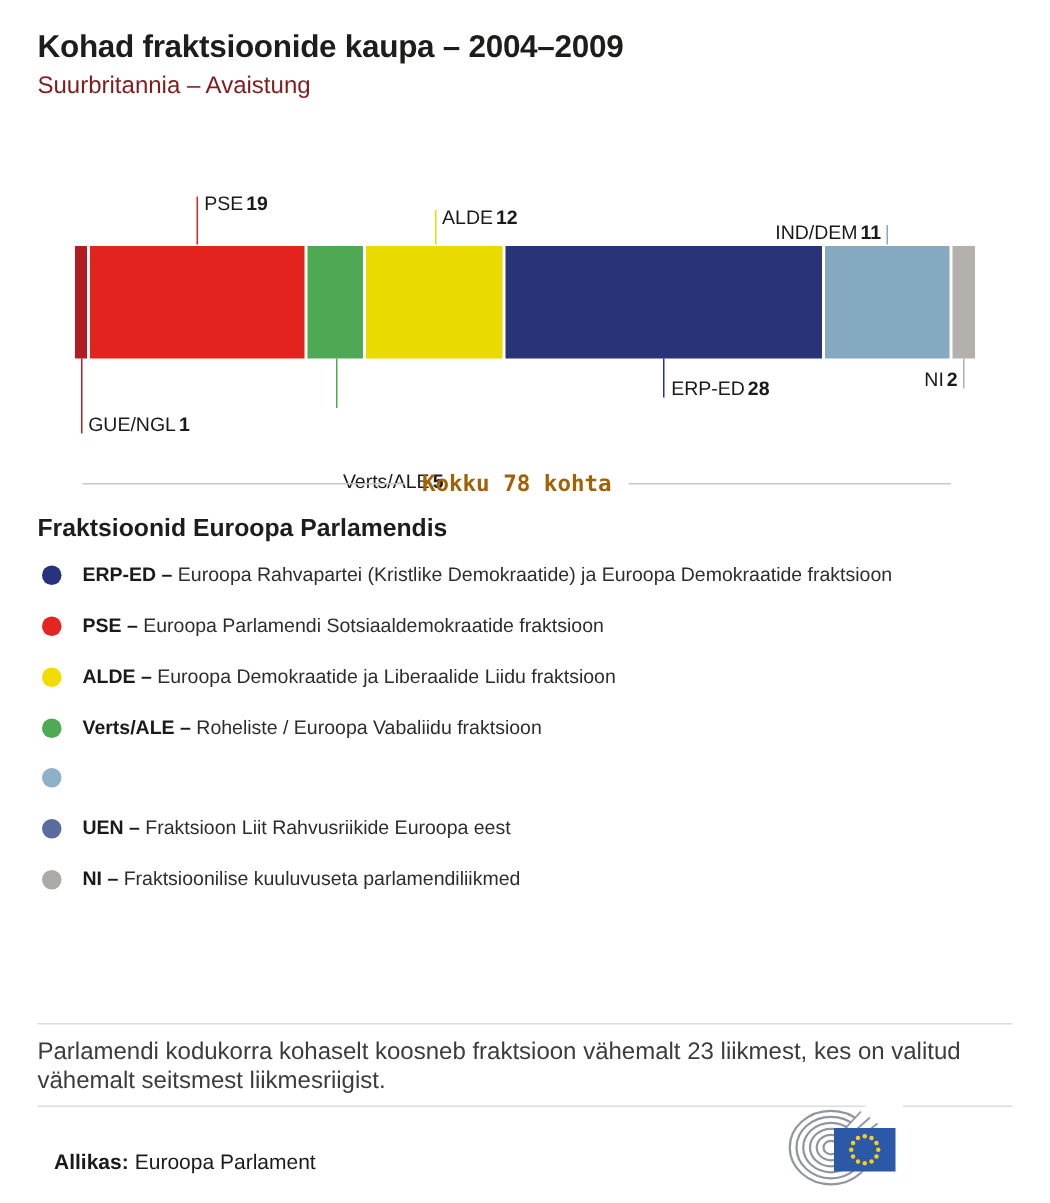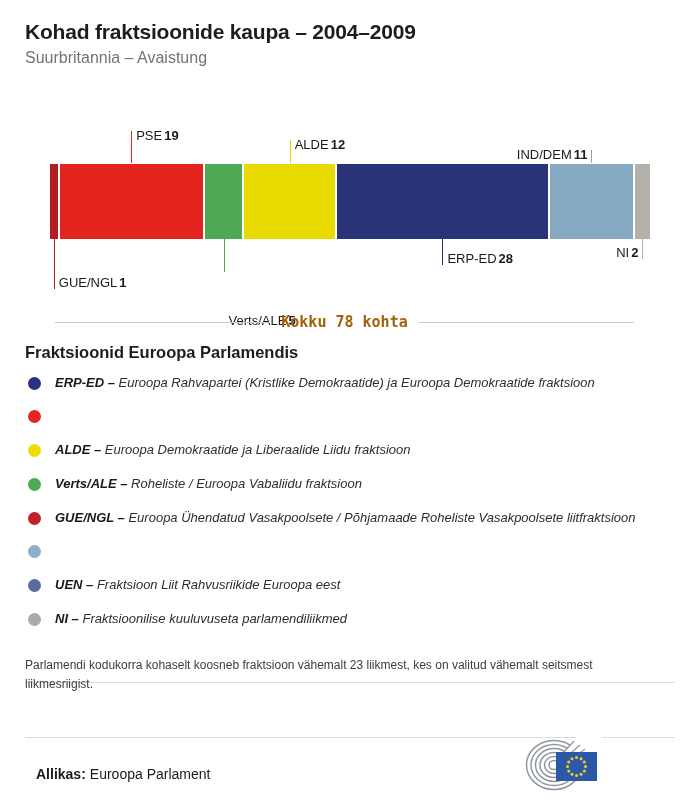--- a/index.html
+++ b/index.html
@@ -1,40 +1,40 @@
 <!DOCTYPE html>
 <html><head>
 <meta charset="utf-8">
 <style>
   html,body{margin:0;padding:0;background:#fff;}
   body{width:700px;height:802px;position:relative;font-family:"Liberation Sans",sans-serif;color:#1a1a1a;overflow:hidden;}
   .title{position:absolute;left:25px;top:20px;font-size:21px;font-weight:bold;color:#1d1d1b;letter-spacing:-0.2px;}
-  .subtitle{position:absolute;left:25px;top:49px;font-size:16px;color:#737373;}
+  .subtitle{position:absolute;left:25px;top:49px;font-size:16px;color:#7f1d1d;}
   
   #chart-layer{position:absolute;inset:0;}
   .seg{position:absolute;}
   .callout-line{position:absolute;width:1px;}
   .callout-label{position:absolute;font-size:13px;line-height:13px;white-space:nowrap;color:#1a1a1a;}
   .callout-label .n{font-weight:bold;margin-left:2px;}
   
   .total-row{position:absolute;left:55px;top:313px;width:579px;height:18px;display:flex;align-items:center;gap:11px;}
   .rule{flex:1;height:1px;background:#c7c7c7;}
   .total-text{font-family:"DejaVu Sans Mono",monospace;font-weight:bold;font-size:15px;color:#a16207;white-space:nowrap;}
   
   .legend-heading{position:absolute;left:25px;top:343px;font-size:16.5px;font-weight:bold;color:#1d1d1b;}
   #legend-items{position:absolute;left:28px;top:375px;width:640px;}
-  .legend-item{display:flex;align-items:center;margin-bottom:19px;font-style:italic;}
+  .legend-item{display:flex;align-items:center;margin-bottom:19px;}
   .dot{width:13px;height:13px;border-radius:50%;flex:none;margin-right:14px;margin-top:1px;}
   .legend-text{font-size:13px;line-height:15px;color:#2d2d2d;max-width:605px;}
   .legend-abbr{font-weight:bold;color:#1a1a1a;}
   
   .divider{position:absolute;left:25px;width:650px;height:1px;background:#dcdcdc;}
   .d1{top:682px;}
   .d2{top:737px;}
-  .footnote{position:absolute;left:25px;top:656px;max-width:620px;font-size:12px;line-height:19px;color:#3c3c3c;}
+  .footnote{position:absolute;left:25px;top:692px;max-width:620px;font-size:16px;line-height:19px;color:#3c3c3c;}
   .source{position:absolute;left:25px;top:766px;font-size:14px;color:#1a1a1a;}
   .source b{font-weight:bold;margin-left:11px;}
   .source span{margin-left:4px;}
   .logo{position:absolute;left:524px;top:736px;display:flex;align-items:center;gap:8px;}
   .logo-text{font-weight:bold;font-size:15.5px;line-height:17px;color:#53575c;}
 </style>
 </head>
 <body>
 
 <div class="title">Kohad fraktsioonide kaupa – 2004–2009</div>
@@ -71,32 +71,29 @@
 </div>
 
 <div class="legend-heading">Fraktsioonid Euroopa Parlamendis</div>
 <div id="legend-items">
     <div class="legend-item">
       <span class="dot" style="background: rgb(40, 51, 126);"></span>
       <div class="legend-text"><span class="legend-abbr">ERP-ED – </span><span>Euroopa Rahvapartei (Kristlike Demokraatide) ja Euroopa Demokraatide fraktsioon</span></div>
     </div>
     <div class="legend-item">
       <span class="dot" style="background: rgb(228, 37, 34);"></span>
+      <div class="legend-text"><span class="legend-abbr">PSE – </span><span>Euroopa Parlamendi Sotsiaaldemokraatide fraktsioon</span></div>
     </div>
     <div class="legend-item">
       <span class="dot" style="background: rgb(241, 220, 1);"></span>
       <div class="legend-text"><span class="legend-abbr">ALDE – </span><span>Euroopa Demokraatide ja Liberaalide Liidu fraktsioon</span></div>
     </div>
     <div class="legend-item">
       <span class="dot" style="background: rgb(78, 171, 83);"></span>
       <div class="legend-text"><span class="legend-abbr">Verts/ALE – </span><span>Roheliste / Euroopa Vabaliidu fraktsioon</span></div>
-    </div>
-    <div class="legend-item">
-      <span class="dot" style="background: rgb(192, 32, 39);"></span>
-      <div class="legend-text"><span class="legend-abbr">GUE/NGL – </span><span>Euroopa Ühendatud Vasakpoolsete / Põhjamaade Roheliste Vasakpoolsete liitfraktsioon</span></div>
     </div>
     <div class="legend-item">
       <span class="dot" style="background: rgb(143, 176, 201);"></span>
     </div>
     <div class="legend-item">
       <span class="dot" style="background: rgb(90, 107, 158);"></span>
       <div class="legend-text"><span class="legend-abbr">UEN – </span><span>Fraktsioon Liit Rahvusriikide Euroopa eest</span></div>
     </div>
     <div class="legend-item">
       <span class="dot" style="background: rgb(172, 169, 166);"></span>

